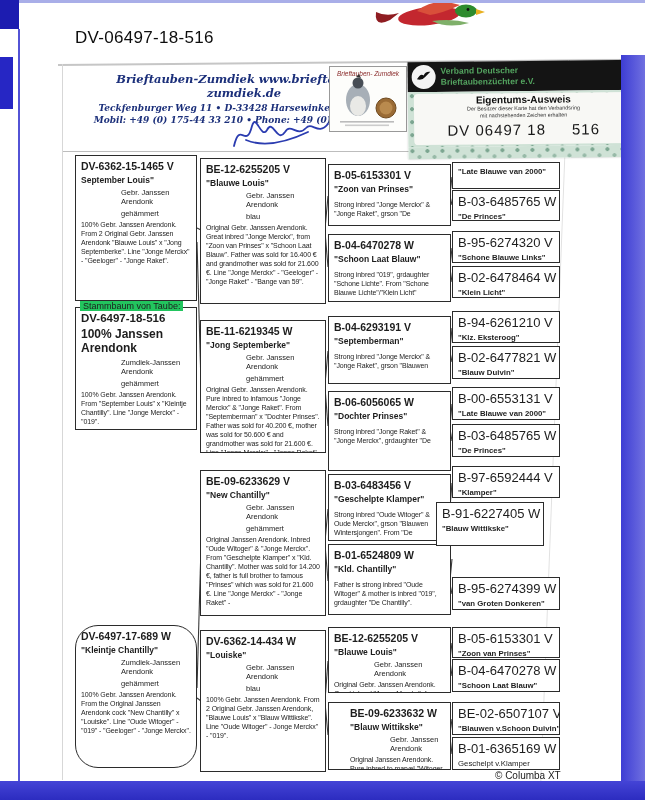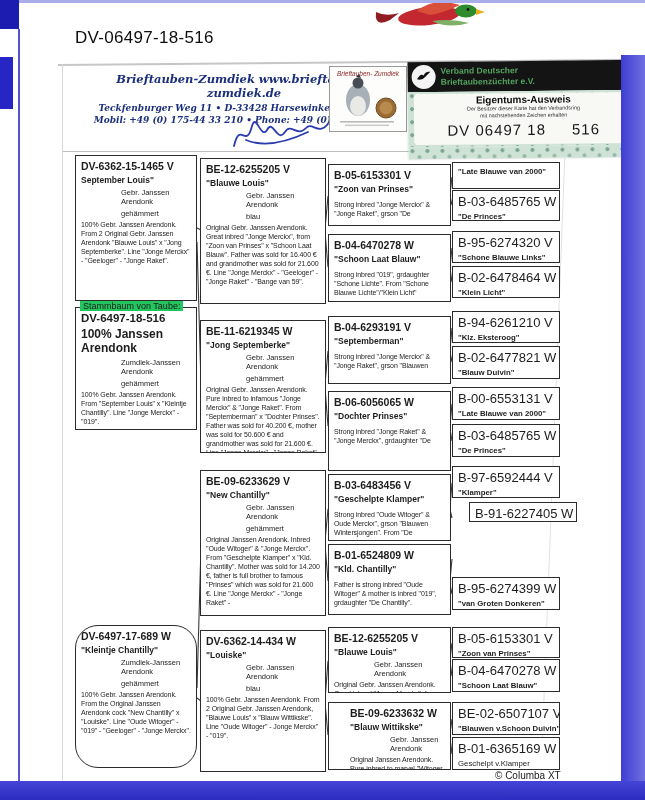--- a/index.html
+++ b/index.html
@@ -280,21 +280,21 @@
     <div class="sname">"Late Blauwe van 2000"</div>
   </div>
   <div class="sbox" style="left:452px;top:424px;width:108px;height:33px;">
     <div class="sring">B-03-6485765 W</div>
     <div class="sname">"De Princes"</div>
   </div>
   <div class="sbox" style="left:452px;top:466px;width:108px;height:32px;">
     <div class="sring">B-97-6592444 V</div>
     <div class="sname">"Klamper"</div>
   </div>
-  <div class="sbox" style="left:469px;top:502px;width:108px;height:20px;">
+  <div class="sbox" style="left:436px;top:502px;width:108px;height:44px;">
     <div class="sring">B-91-6227405 W</div>
     <div class="sname">"Blauw Wittikske"</div>
   </div>
   <div class="sbox" style="left:452px;top:577px;width:108px;height:33px;">
     <div class="sring">B-95-6274399 W</div>
     <div class="sname">"van Groten Donkeren"</div>
   </div>
   <div class="sbox" style="left:452px;top:627px;width:108px;height:31px;">
     <div class="sring">B-05-6153301 V</div>
     <div class="sname">"Zoon van Prinses"</div>

